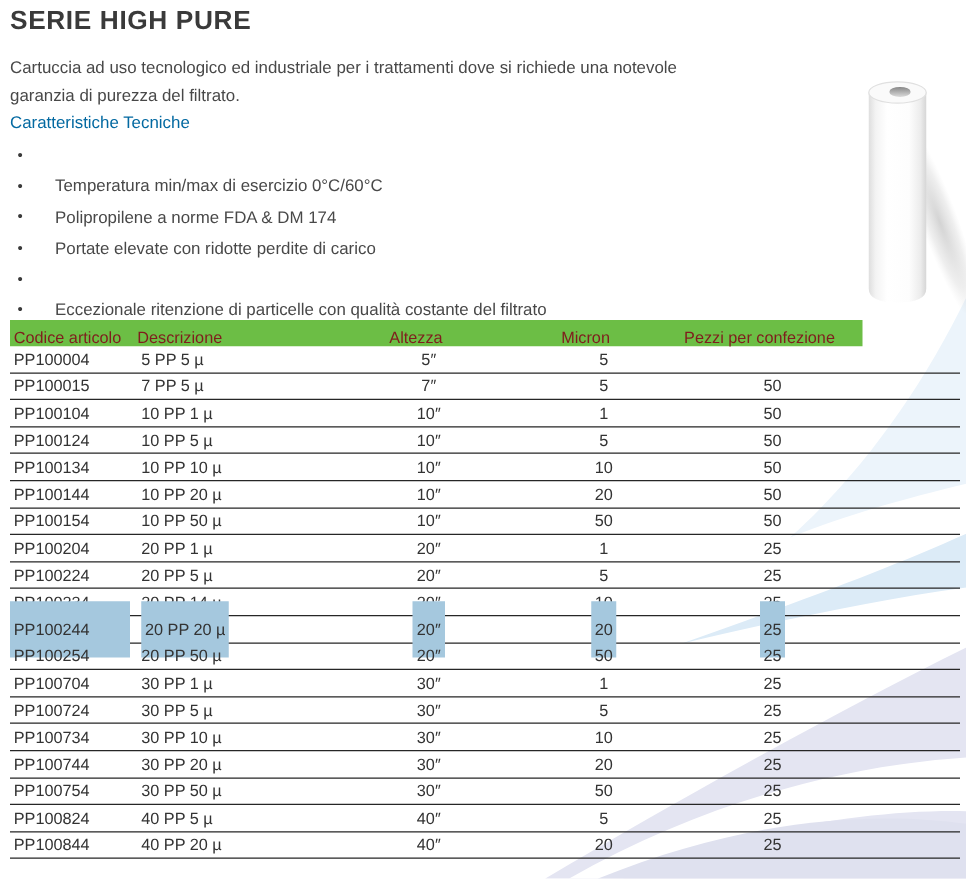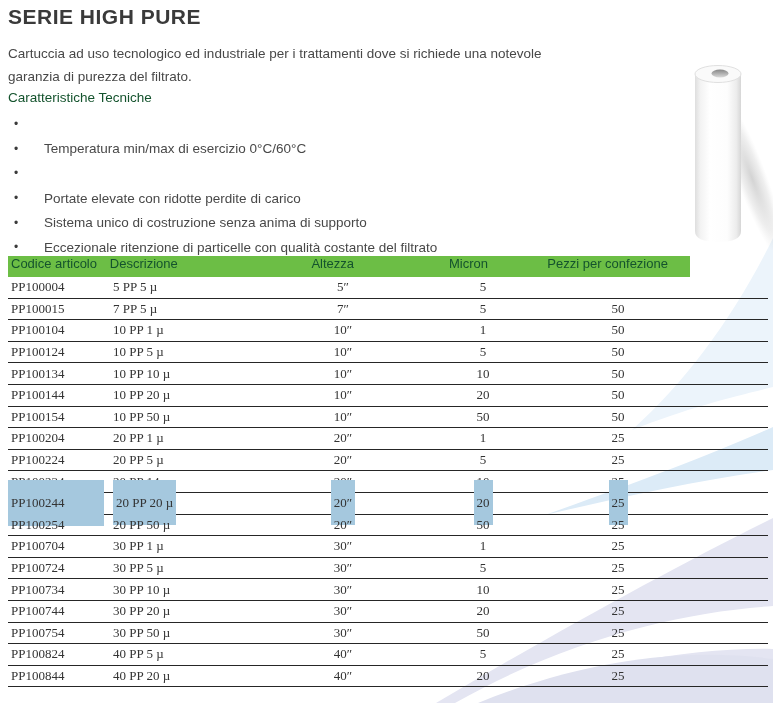--- a/index.html
+++ b/index.html
@@ -14,30 +14,30 @@
   }
   html,body{margin:0;padding:0;background:#fff;}
   #page{
     position:relative;width:773px;height:703px;background:#fff;overflow:hidden;
     font-family:"Liberation Sans", sans-serif;color:var(--text);
   }
   #bg-decor{position:absolute;left:0;top:0;z-index:0;}
   .layer{position:absolute;z-index:1;}
   #title{left:8px;top:5px;font-size:21px;font-weight:700;letter-spacing:.5px;color:#3a3a3a;}
   .intro-line{position:absolute;left:8px;font-size:13.5px;color:#484848;white-space:nowrap;}
-  #section-heading{left:8px;top:90px;font-size:13.5px;color:#14532d;}
+  #section-heading{left:8px;top:90px;font-size:13.5px;color:#0369a1;}
   #bullets{left:8px;top:112px;width:660px;}
   .bullet{display:flex;align-items:center;height:24.6px;font-size:13.5px;color:#484848;}
   .bullet .dot{width:30px;text-align:left;padding-left:6px;font-size:12px;color:#3a3a3a;}
   
   #thead{
     position:absolute;left:8px;top:256px;width:682px;height:21px;z-index:1;
-    background:var(--green);display:flex;align-items:flex-start;color:#14532d;font-size:13px;
-  }
-  #tbody{position:absolute;left:8px;top:277px;width:760px;z-index:1;font-family:Liberation Serif, serif;}
+    background:var(--green);display:flex;align-items:flex-end;color:#7f1d1d;font-size:13px;
+  }
+  #tbody{position:absolute;left:8px;top:277px;width:760px;z-index:1;}
   .trow{
     display:flex;align-items:center;height:20.6px;border-bottom:1px solid var(--line);
     font-size:13px;color:#333;
   }
   .c1{width:102px;padding-left:3px;text-align:left;}
   .c2{width:130px;text-align:left;}
   .c3{width:200px;text-align:center;}
   .c4{width:80px;text-align:center;}
   .c5{width:190px;text-align:center;}
   #thead .c5{width:170px;padding-left:18px;}
@@ -94,28 +94,28 @@
   <div class="layer" id="bullets">
       <div class="bullet">
         <span class="dot">•</span>
       </div>
       <div class="bullet">
         <span class="dot">•</span>
         <span>Temperatura min/max di esercizio 0°C/60°C</span>
       </div>
       <div class="bullet">
         <span class="dot">•</span>
+        <span>Polipropilene a norme FDA &amp; DM 174</span>
       </div>
       <div class="bullet">
         <span class="dot">•</span>
         <span>Portate elevate con ridotte perdite di carico</span>
       </div>
       <div class="bullet">
         <span class="dot">•</span>
-        <span>Sistema unico di costruzione senza anima di supporto</span>
       </div>
       <div class="bullet">
         <span class="dot">•</span>
         <span>Eccezionale ritenzione di particelle con qualità costante del filtrato</span>
       </div>
     </div>
 
   <div id="thead">
       <span class="c1">Codice articolo</span>
       <span class="c2">Descrizione</span>

